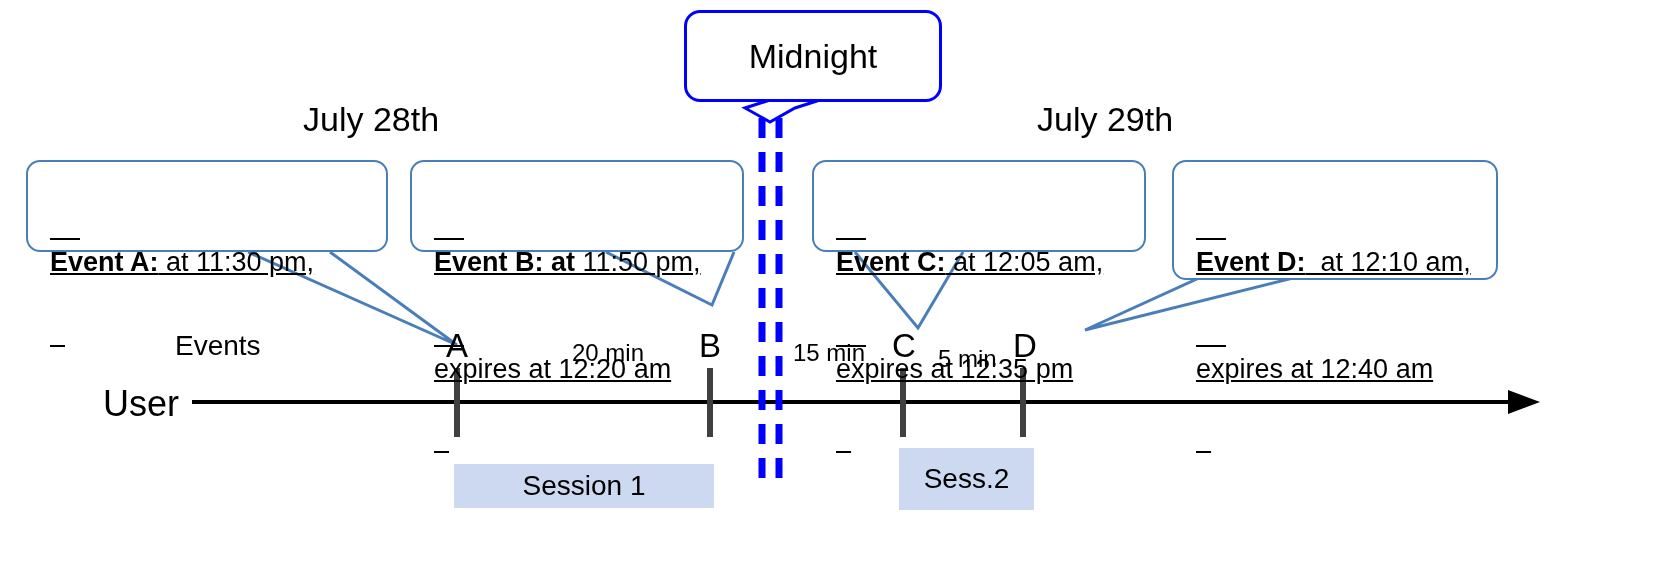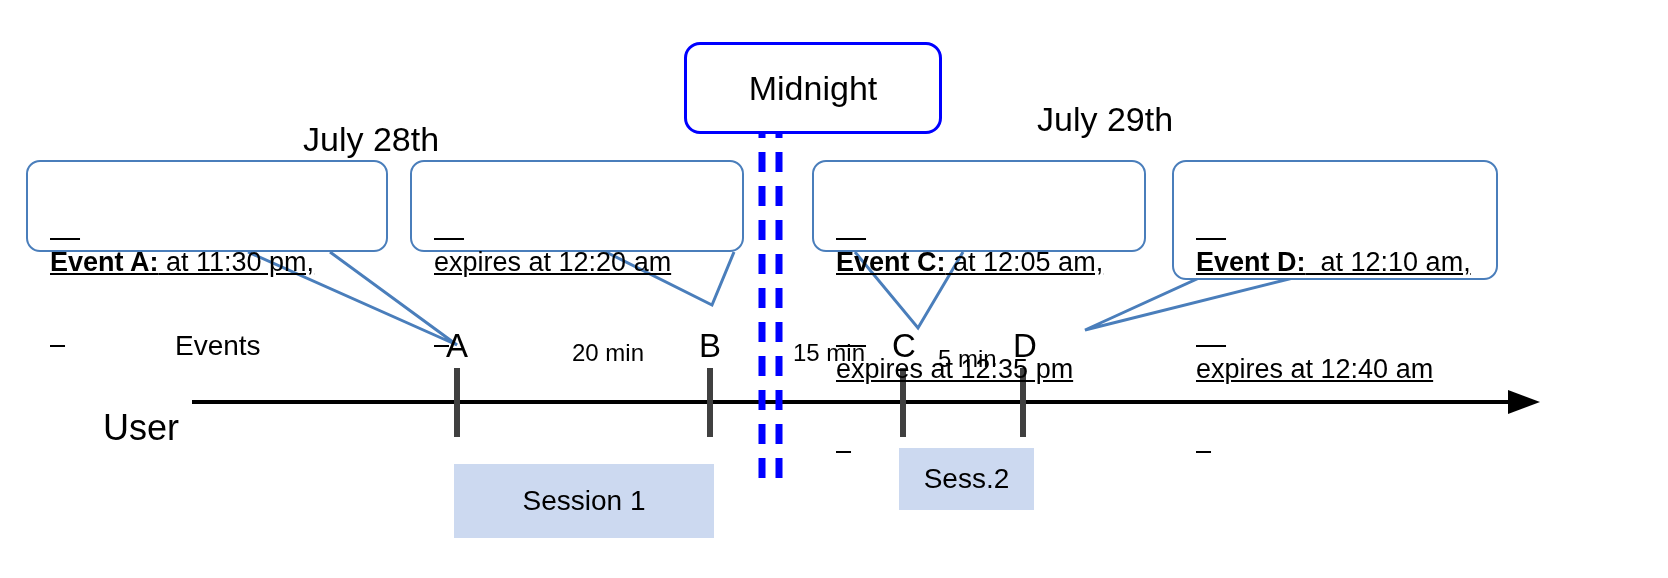--- a/index.html
+++ b/index.html
@@ -117,65 +117,66 @@
     </g>
     <g>
       <polyline points="855,252 918,328 963,252" fill="none" stroke="#4a7ebb" stroke-width="3" stroke-linejoin="miter"></polyline>
     </g>
     <g>
       <polyline points="1256,252 1085,330 1297,277" fill="none" stroke="#4a7ebb" stroke-width="3" stroke-linejoin="miter"></polyline>
     </g>
 
   </svg>
 
-  <div class="midnight-box" style="left:684px; top:10px; width:258px; height:92px;margin-top:32px;">
+  <div class="midnight-box" style="left:684px; top:10px; width:258px; height:92px;">
     <span>Midnight</span>
   </div>
 
-  <div class="lbl date-label" style="left:303px; top:100px;margin-top:20px;">July 28th</div>
+  <div class="lbl date-label" style="left:303px; top:100px;">July 28th</div>
 
   <div class="lbl date-label" style="left:1037px; top:100px;">July 29th</div>
 
   <div class="callout" style="left:26px; top:160px; width:362px; height:92px;">
     <div><b>Event A:</b><span> at 11:30 pm,</span></div>
   </div>
 
   <div class="callout" style="left:410px; top:160px; width:334px; height:92px;">
+    <div><b>Event B: at</b><span> 11:50 pm,</span></div>
     <div>expires at 12:20 am</div>
   </div>
 
   <div class="callout" style="left:812px; top:160px; width:334px; height:92px;">
     <div><b>Event C:</b><span> at 12:05 am,</span></div>
     <div>expires at 12:35 pm</div>
   </div>
 
   <div class="callout" style="left:1172px; top:160px; width:326px; height:120px;">
     <div><b>Event D:</b><span>  at 12:10 am,</span></div>
     <div>expires at 12:40 am</div>
   </div>
 
   <div class="lbl events-label" style="left:175px; top:330px;">Events</div>
 
-  <div class="lbl axis-label" style="left:103px; top:383px;margin-top:24px;">User</div>
+  <div class="lbl axis-label" style="left:103px; top:383px;">User</div>
 
   <div class="lbl marker-label" style="left:446px; top:327px;">A</div>
 
   <div class="lbl marker-label" style="left:699px; top:327px;">B</div>
 
   <div class="lbl marker-label" style="left:892px; top:327px;">C</div>
 
   <div class="lbl marker-label" style="left:1013px; top:327px;">D</div>
 
   <div class="lbl gap-label" style="left:572px; top:339px;">20 min</div>
 
   <div class="lbl gap-label" style="left:793px; top:339px;">15 min</div>
 
   <div class="lbl gap-label" style="left:938px; top:345px;">5 min</div>
 
-  <div class="session" style="left:454px; top:464px; width:260px; height:74px;">
+  <div class="session" style="left:454px; top:464px; width:260px; height:44px;">
     <span>Session 1</span>
   </div>
 
   <div class="session" style="left:899px; top:448px; width:135px; height:62px;align-items:center;">
     <span>Sess.2</span>
   </div>
 
 </div>
 
 </body></html>

